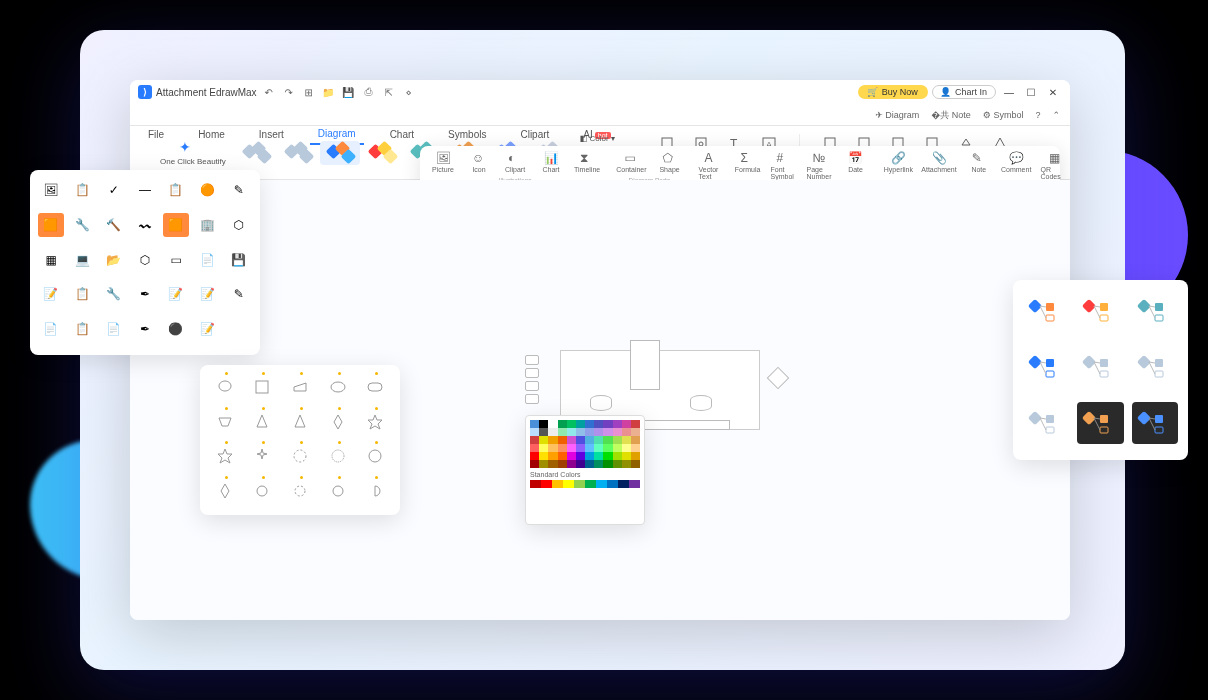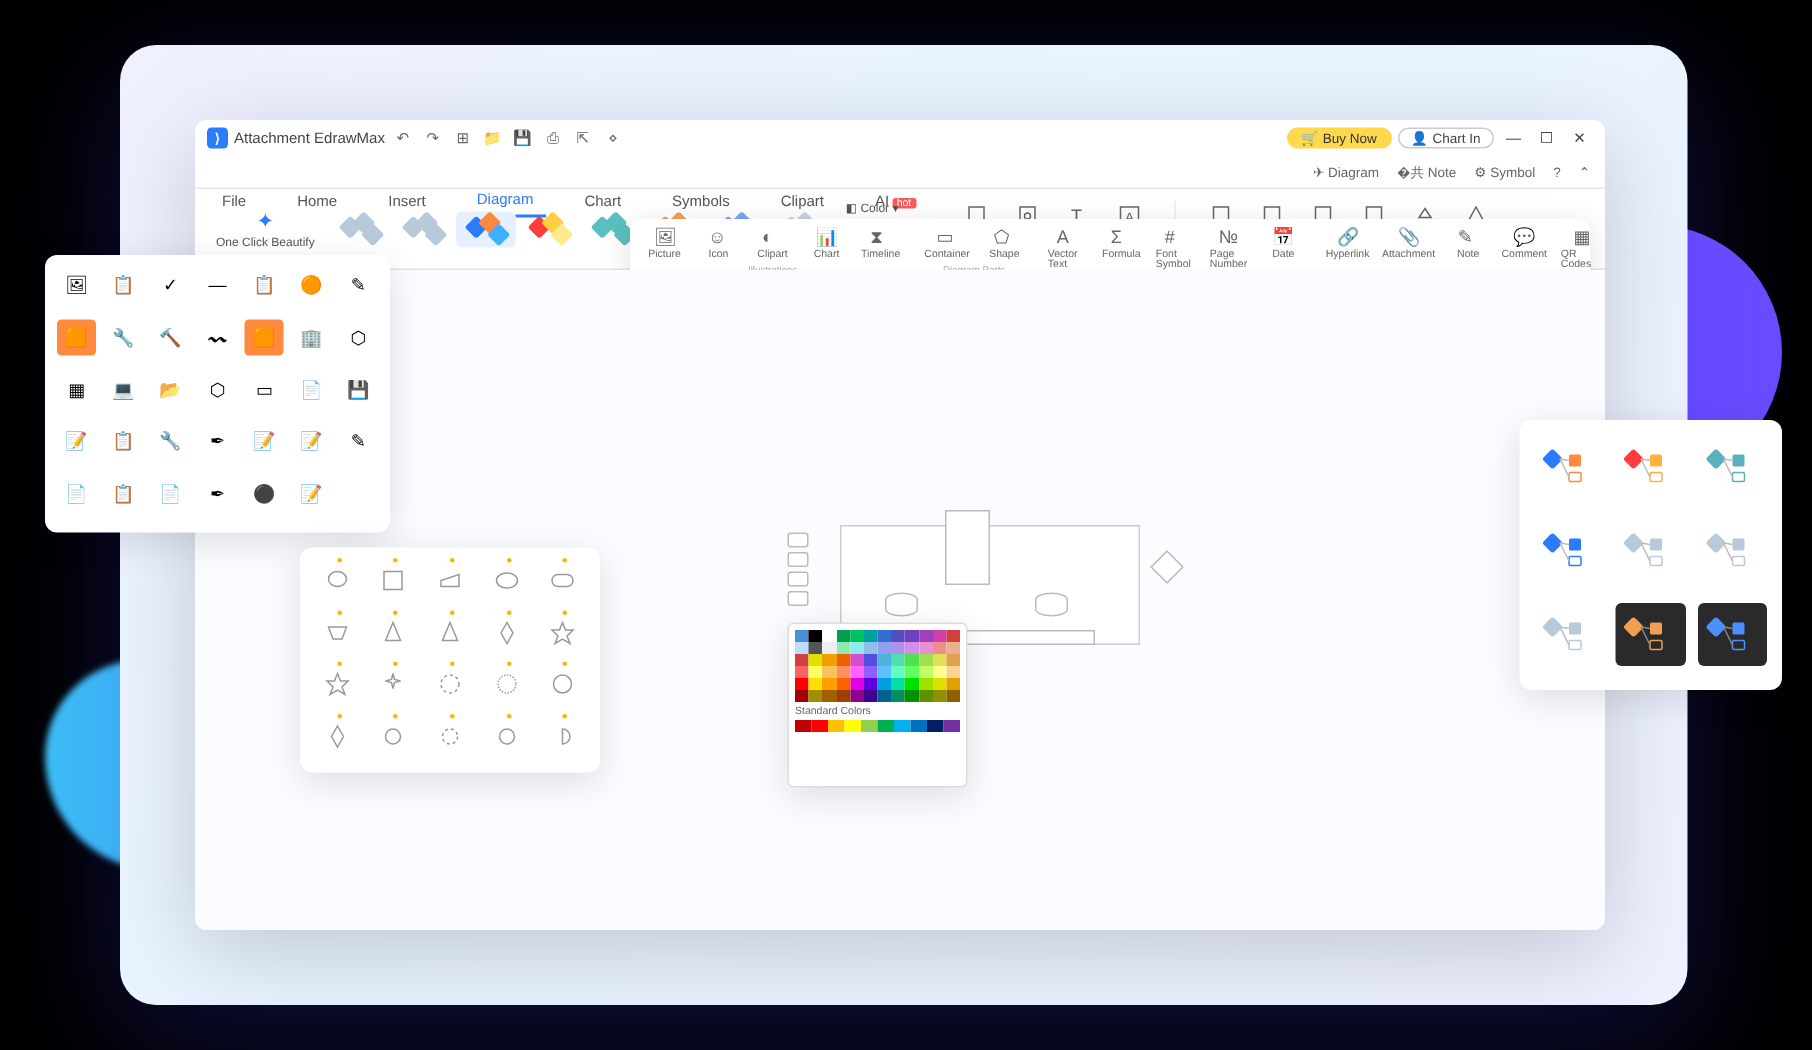--- a/index.html
+++ b/index.html
@@ -135,21 +135,21 @@
       <span>�共 <span>Note</span></span>
       <span>⚙ <span>Symbol</span></span>
       <span>?</span>
       <span>⌃</span>
     </div>
   </div>
 
   <div class="ribbon">
     <div class="ribbon-item">
       <span style="font-size:14px;color:#2a7cff;">✦</span>
-      <span style="text-align:center;line-height:9px;">One Click Beautify</span>
+      <span style="text-align:center;line-height:9px;margin-left:16px;">One Click Beautify</span>
     </div>
     <div id="theme-row" style="display:flex;gap:2px;align-items:center;">
         <div class="ribbon-item">
           <div class="theme-swatch">
             <div class="ts-shape ts-a" style="background:#b8c9db"></div>
             <div class="ts-shape ts-b" style="background:#b8c9db"></div>
             <div class="ts-shape ts-c" style="background:#b8c9db"></div>
           </div>
         </div>
         <div class="ribbon-item">

